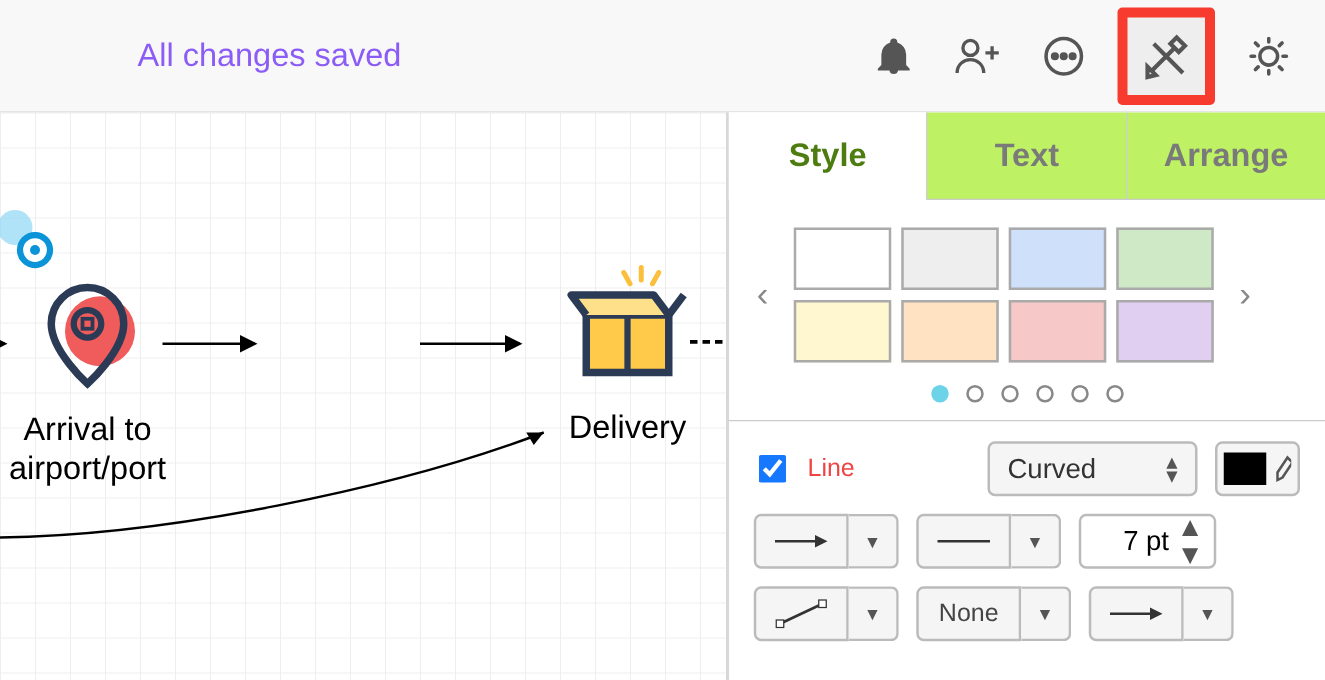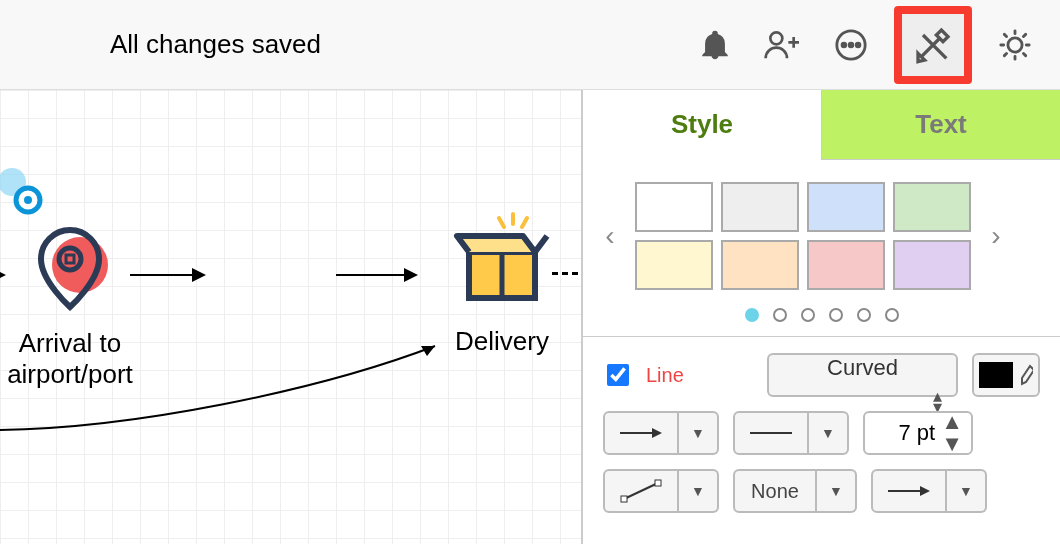--- a/index.html
+++ b/index.html
@@ -14,21 +14,21 @@
   .topbar {
     height: 90px;
     display: flex;
     align-items: center;
     padding: 0 20px 0 110px;
     background: #f8f8f8;
     border-bottom: 1px solid #ddd;
   }
   .status-text {
     font-size: 26px;
-    color: #000000;
+    color: #8b5cf6;
   }
   .topbar-spacer { flex: 1; }
   .topbar-icons { display: flex; align-items: center; gap: 18px; }
   .icon-btn {
     width: 50px; height: 50px;
     display: flex; align-items: center; justify-content: center;
     color: #555;
   }
   .highlighted {
     border: 8px solid #f73b2f;
@@ -218,20 +218,21 @@
     <svg style="position:absolute; left:-10px; top:250px;" width="470" height="100">
       <path d="M0 90 C 140 90 330 50 445 6" fill="none" stroke="#000" stroke-width="2"></path>
       <path d="M445 6 l-14 0 6 10z" fill="#000"></path>
     </svg>
   </div>
 
   <div class="sidepanel">
     <div class="tabs">
       <div class="tab active">Style</div>
       <div class="tab">Text</div>
+      <div class="tab">Arrange</div>
     </div>
 
     <div class="swatch-area">
       <div class="chev">‹</div>
       <div class="swatch-grid">
         <div class="swatch" style="background:#ffffff"></div>
         <div class="swatch" style="background:#eeeeee"></div>
         <div class="swatch" style="background:#cfe0fb"></div>
         <div class="swatch" style="background:#cfe9c7"></div>
         <div class="swatch" style="background:#fff7cf"></div>
@@ -250,21 +251,21 @@
       <div class="dot"></div>
       <div class="dot"></div>
     </div>
 
     <div class="divider"></div>
 
     <div class="line-row">
       <input type="checkbox" class="chk" checked="" style="">
       <div class="line-label">Line</div>
       <div style="flex:1"></div>
-      <div class="select-box" style="width:191px;flex-direction:column;">
+      <div class="select-box" style="width:168px;">
         <span>Curved</span>
         <span class="smallchev">▴<br>▾</span>
       </div>
       <div class="color-chip">
         <div class="chip-box" style="background:#000;"></div>
         <svg width="14" height="24" viewBox="0 0 14 24">
             <path d="M11 3l-8 12 0 6 4-2 8-12z" fill="none" stroke="#555" stroke-width="2"></path>
           </svg>
       </div>
     </div>

